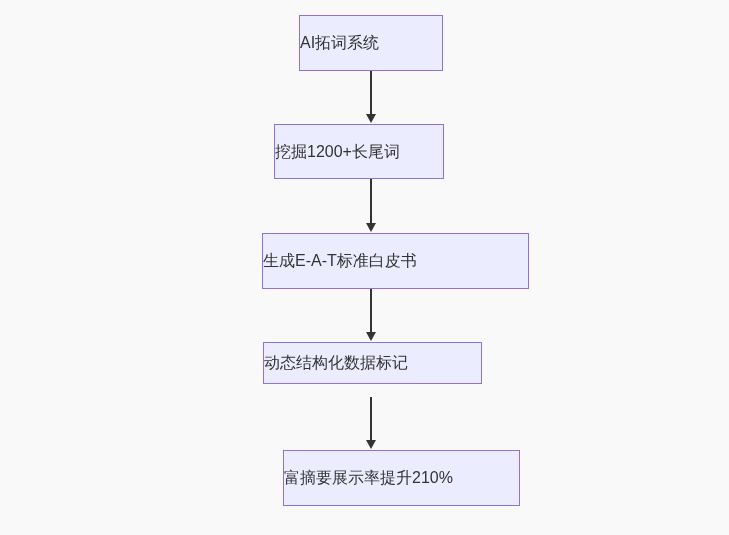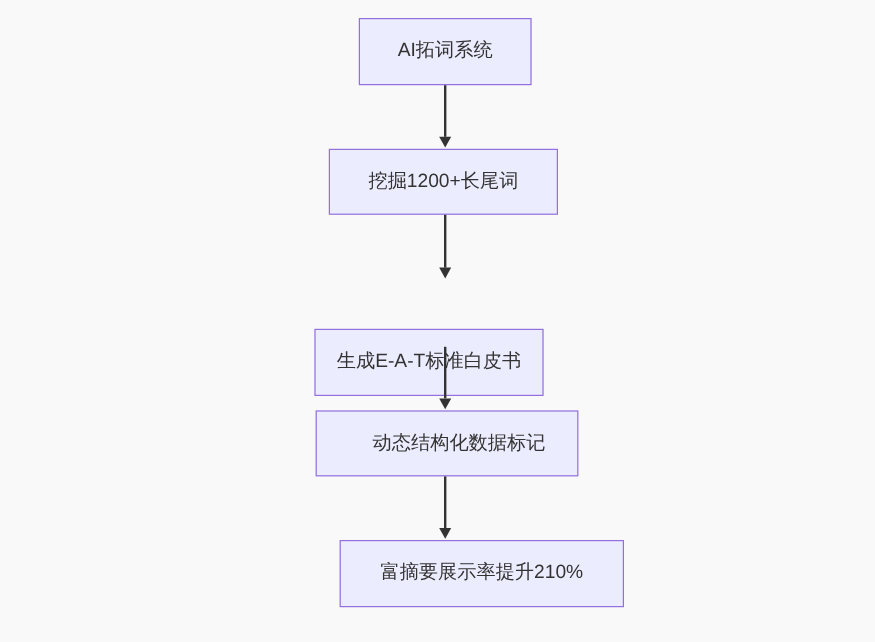--- a/index.html
+++ b/index.html
@@ -17,21 +17,20 @@
   body { background: var(--bg); overflow: hidden; }
   .canvas {
     position: relative;
     width: 729px; height: 535px;
     background: var(--bg);
   }
   .flow-node {
     position: absolute;
     display: flex;
     align-items: center;
-    justify-content: center;
     background: var(--node-fill);
     border: 1px solid var(--node-border);
     color: var(--text);
     font-size: 16px;
     line-height: 1;
     white-space: nowrap;
     text-align: center;
   }
   .edge {
     position: absolute;
@@ -59,39 +58,39 @@
 
   <div class="flow-node" style="left:299px; top:15px;  width:144px; height:56px;">
     <span>AI拓词系统</span>
   </div>
 
   <div class="edge" style="left:365px; top:71px; height:52px;">
     <div class="edge-line"></div>
     <div class="edge-arrow"></div>
   </div>
 
-  <div class="flow-node" style="left:274px; top:124px; width:191px; height:55px;">
+  <div class="flow-node" style="left:274px; top:124px; width:170px; height:55px;">
     <span>挖掘1200+长尾词</span>
   </div>
 
   <div class="edge" style="left:365px; top:179px; height:53px;">
     <div class="edge-line"></div>
     <div class="edge-arrow"></div>
   </div>
 
-  <div class="flow-node" style="left:262px; top:233px; width:191px; height:56px;margin-top:41px;">
+  <div class="flow-node" style="left:262px; top:233px; width:267px; height:56px;">
     <span>生成E-A-T标准白皮书</span>
   </div>
 
   <div class="edge" style="left:365px; top:289px; height:52px;">
     <div class="edge-line"></div>
     <div class="edge-arrow"></div>
   </div>
 
-  <div class="flow-node" style="left:263px; top:342px; width:219px; height:55px;padding-left:20px;">
+  <div class="flow-node" style="left:263px; top:342px; width:219px; height:42px;">
     <span>动态结构化数据标记</span>
   </div>
 
   <div class="edge" style="left:365px; top:397px; height:52px;">
     <div class="edge-line"></div>
     <div class="edge-arrow"></div>
   </div>
 
   <div class="flow-node" style="left:253px; top:450px; width:237px; height:56px;margin-left:30px;">
     <span>富摘要展示率提升210%</span>

